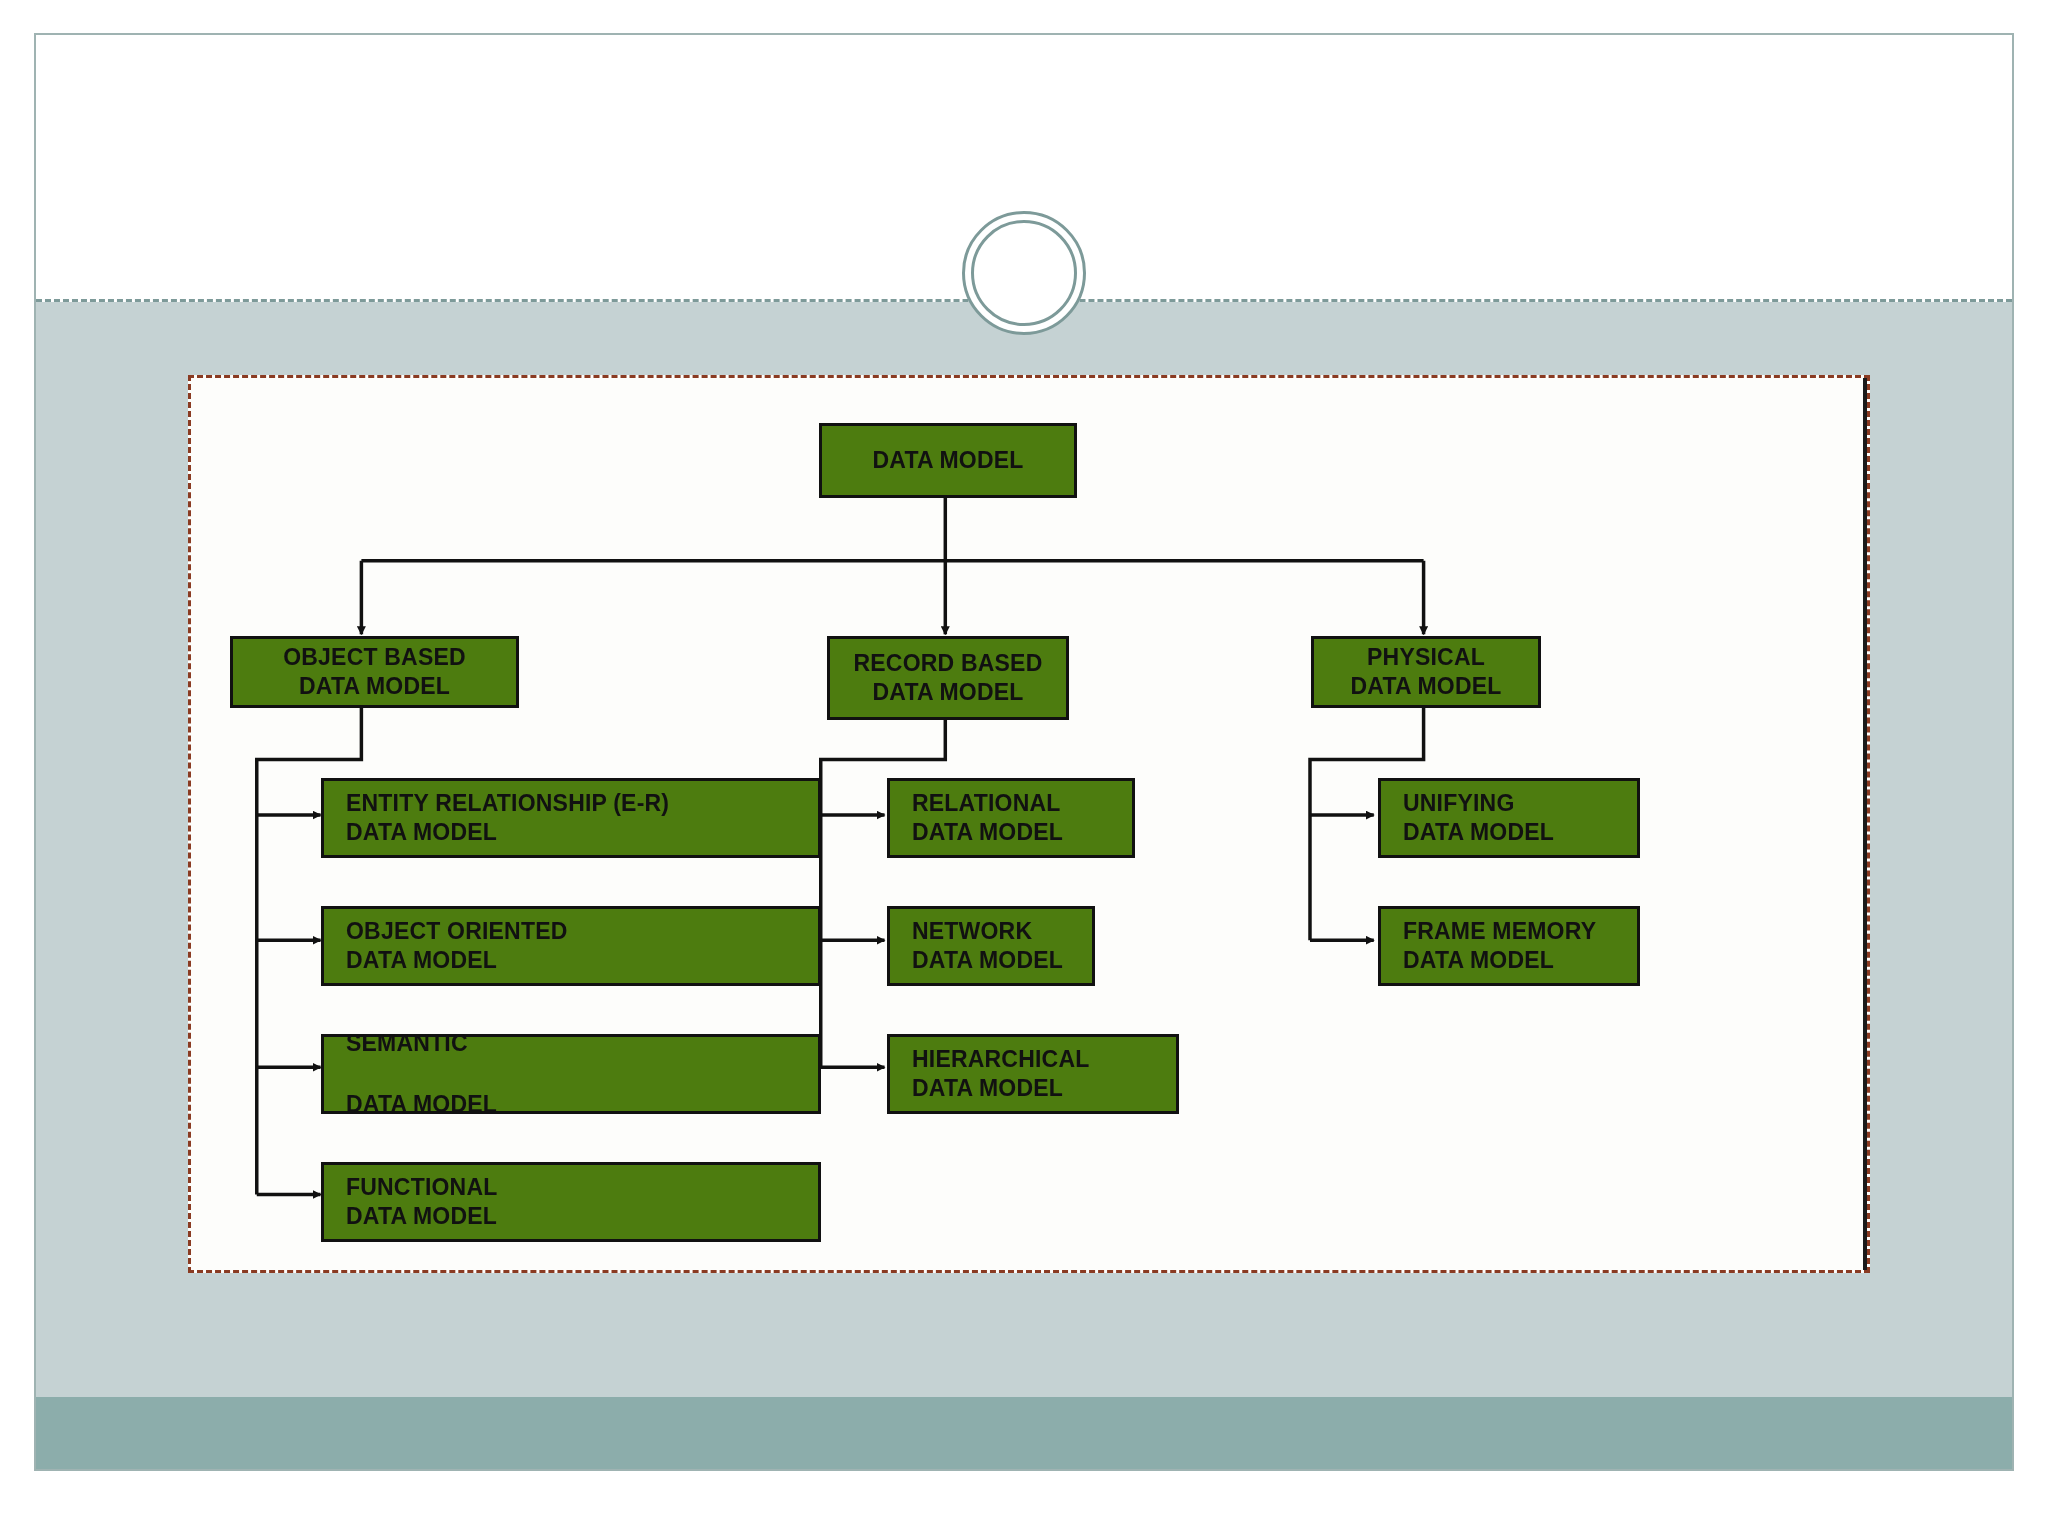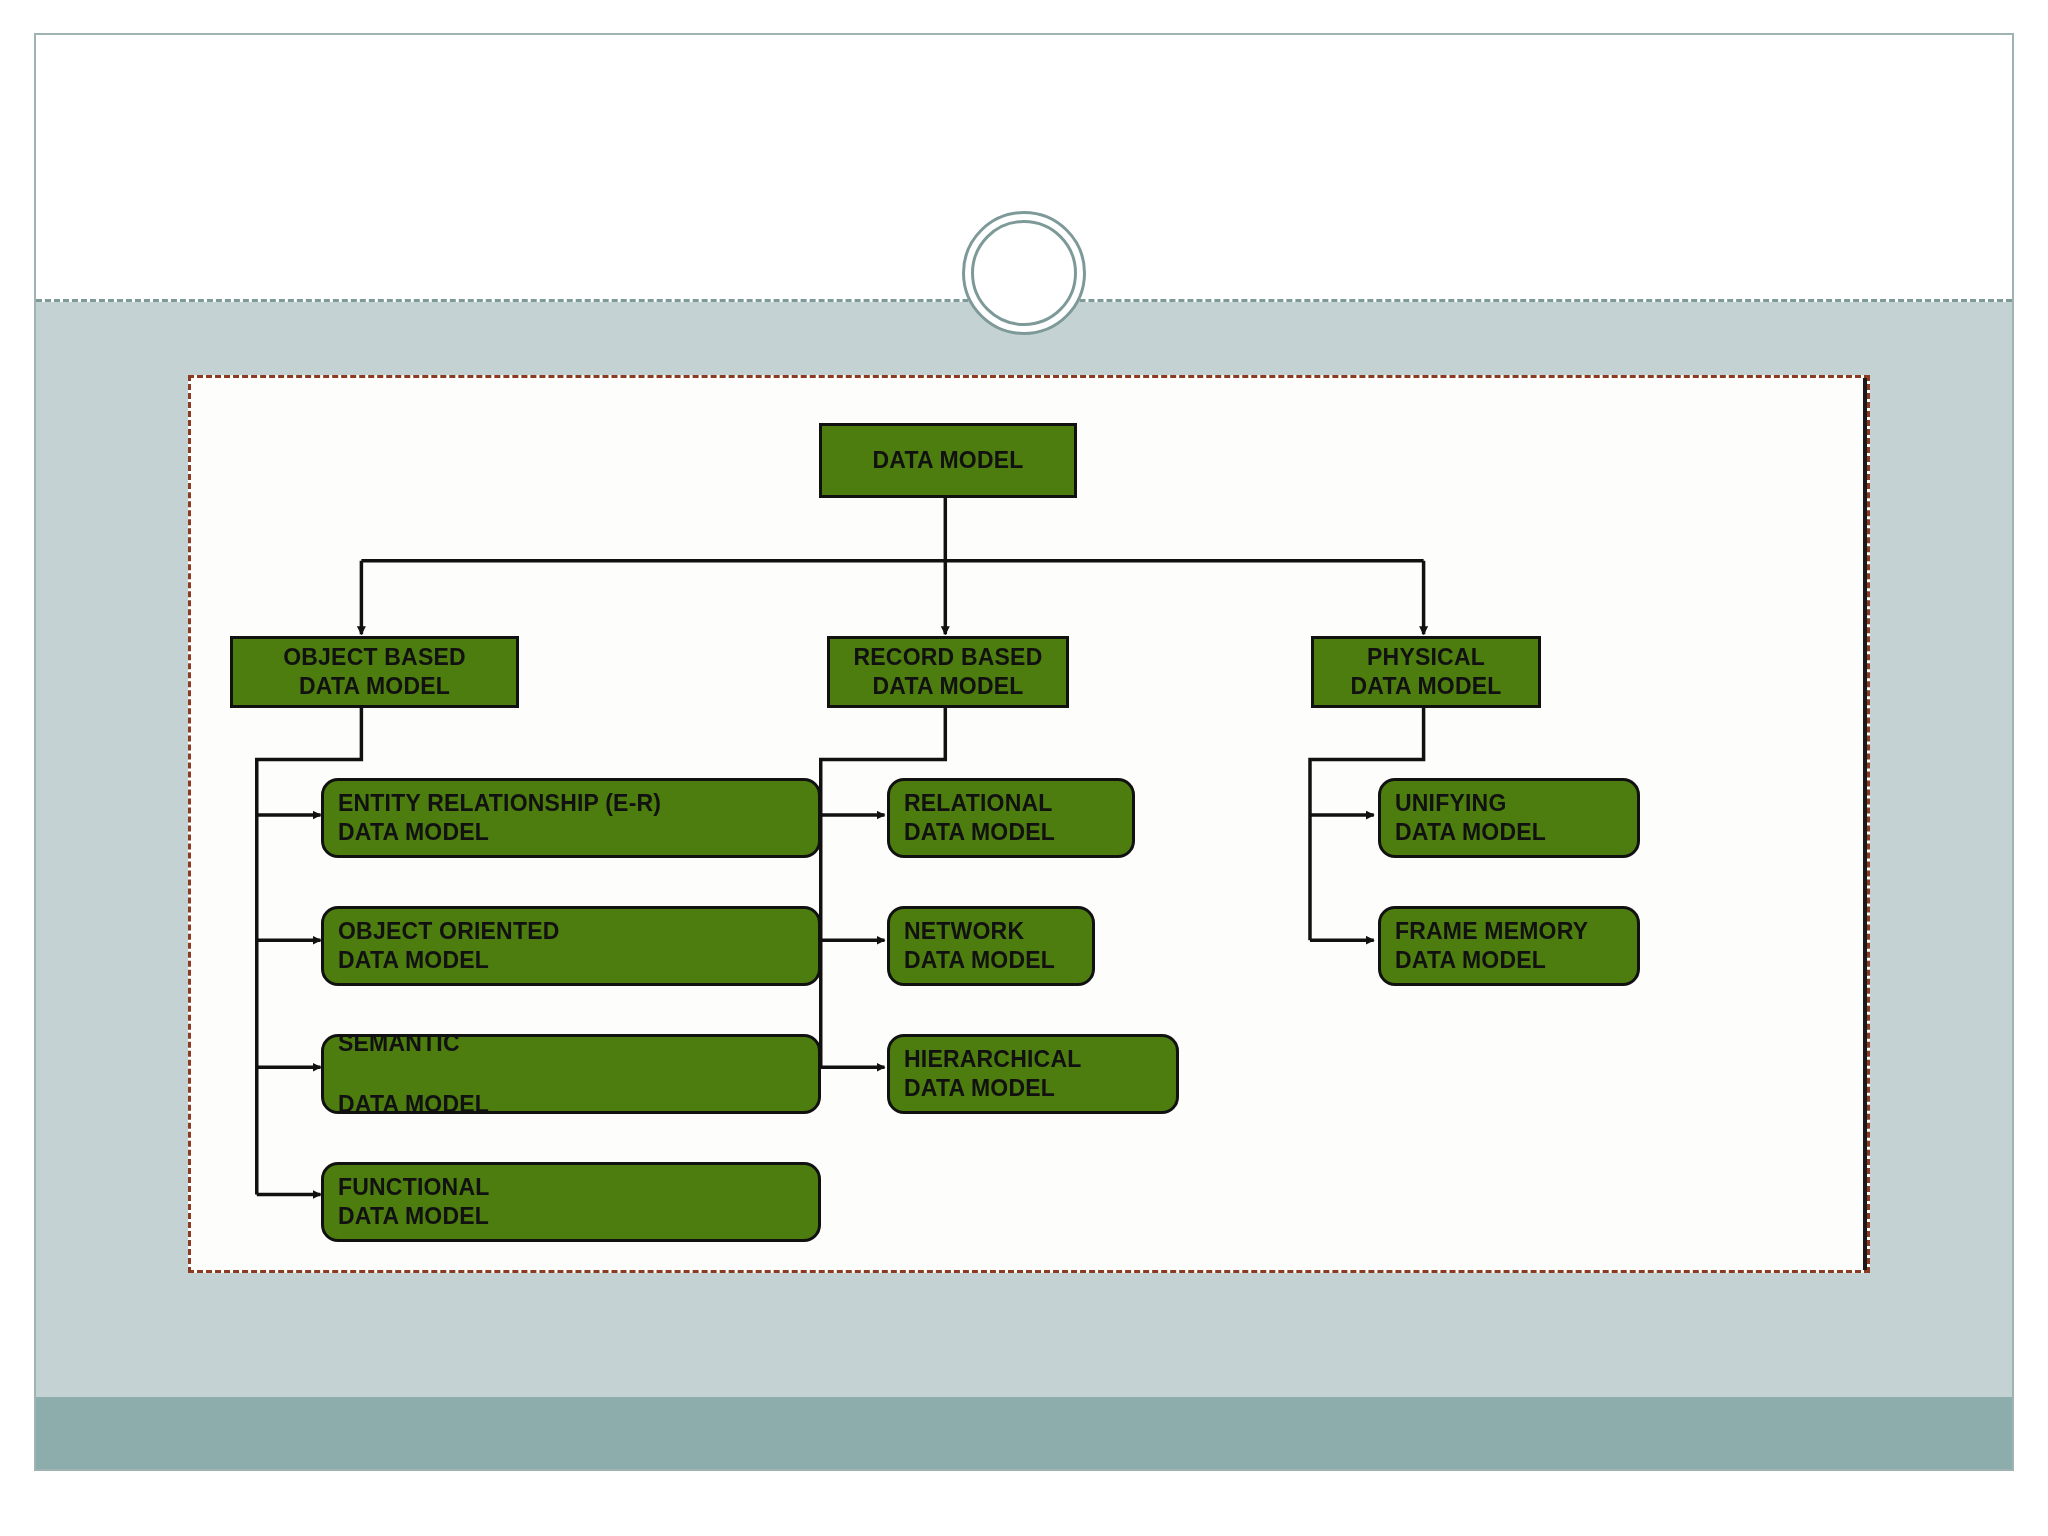--- a/index.html
+++ b/index.html
@@ -129,21 +129,21 @@
     font-weight: bold;
     font-size: 23px;
     line-height: 1.28;
     letter-spacing: 0.2px;
     display: flex;
     flex-direction: column;
     justify-content: center;
     font-family: "Liberation Sans", sans-serif;
   }
   .node.center { align-items: center; text-align: center; }
-  .node.left   { align-items: flex-start; text-align: left; padding-left: 14px; border-radius: 17px; }
+  .node.left   { align-items: flex-start; text-align: left; padding-left: 22px; }
   .node .l2 { display: block; }
 
   .caption {
     position: absolute;
     right: 8px;
     bottom: 24px;
     font-family: "Liberation Sans", sans-serif;
     font-style: italic;
     font-weight: bold;
     font-size: 34px;
@@ -209,21 +209,21 @@
 
     <div class="node center" style="left:628px; top:45px; width:258px; height:75px;">
       <span>DATA MODEL</span>
     </div>
 
     <div class="node center" style="left:39px; top:258px; width:289px; height:72px;">
       <span>OBJECT BASED</span>
       <span class="l2">DATA MODEL</span>
     </div>
 
-    <div class="node center" style="left:636px; top:258px; width:242px; height:72px;">
+    <div class="node center" style="left:636px; top:258px; width:242px; height:84px;">
       <span>RECORD BASED</span>
       <span class="l2">DATA MODEL</span>
     </div>
 
     <div class="node center" style="left:1120px; top:258px; width:230px; height:72px;">
       <span>PHYSICAL</span>
       <span class="l2">DATA MODEL</span>
     </div>
 
     <div class="node left" style="left:130px; top:400px; width:500px; height:80px;">

